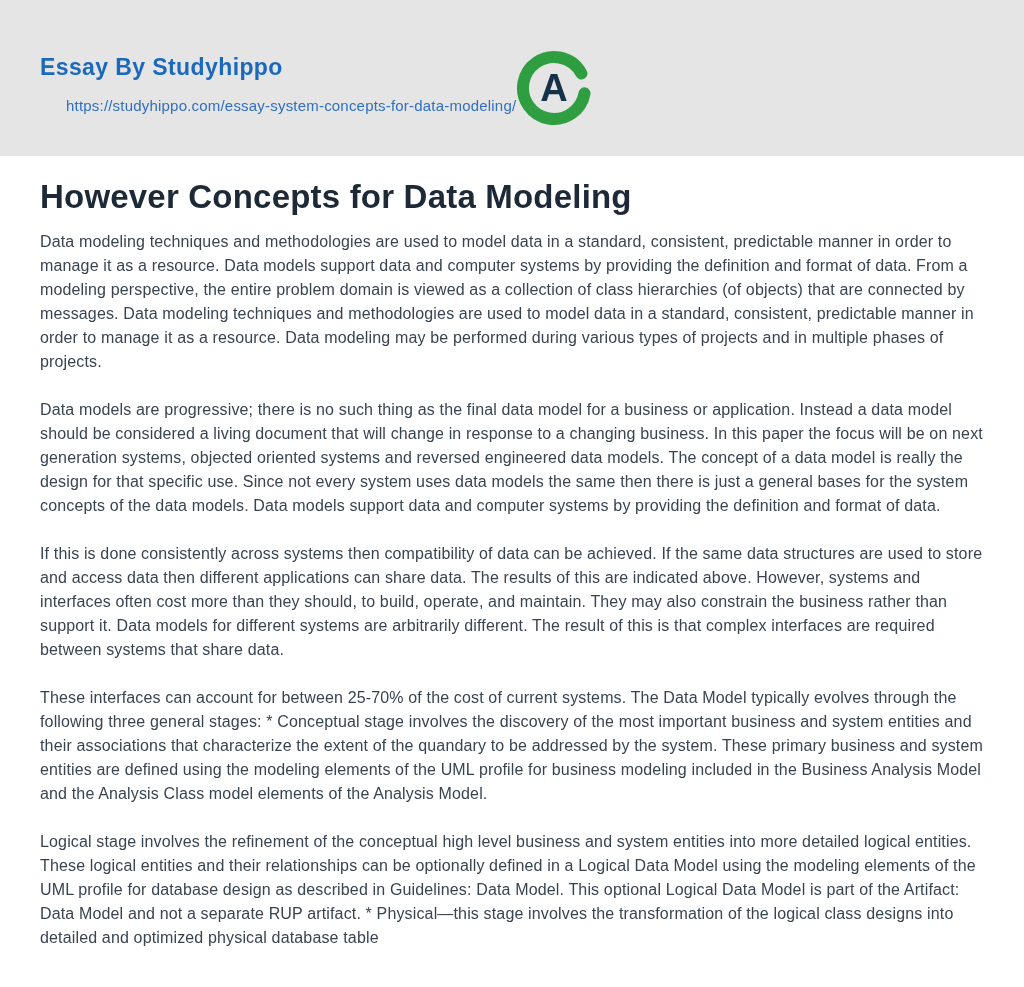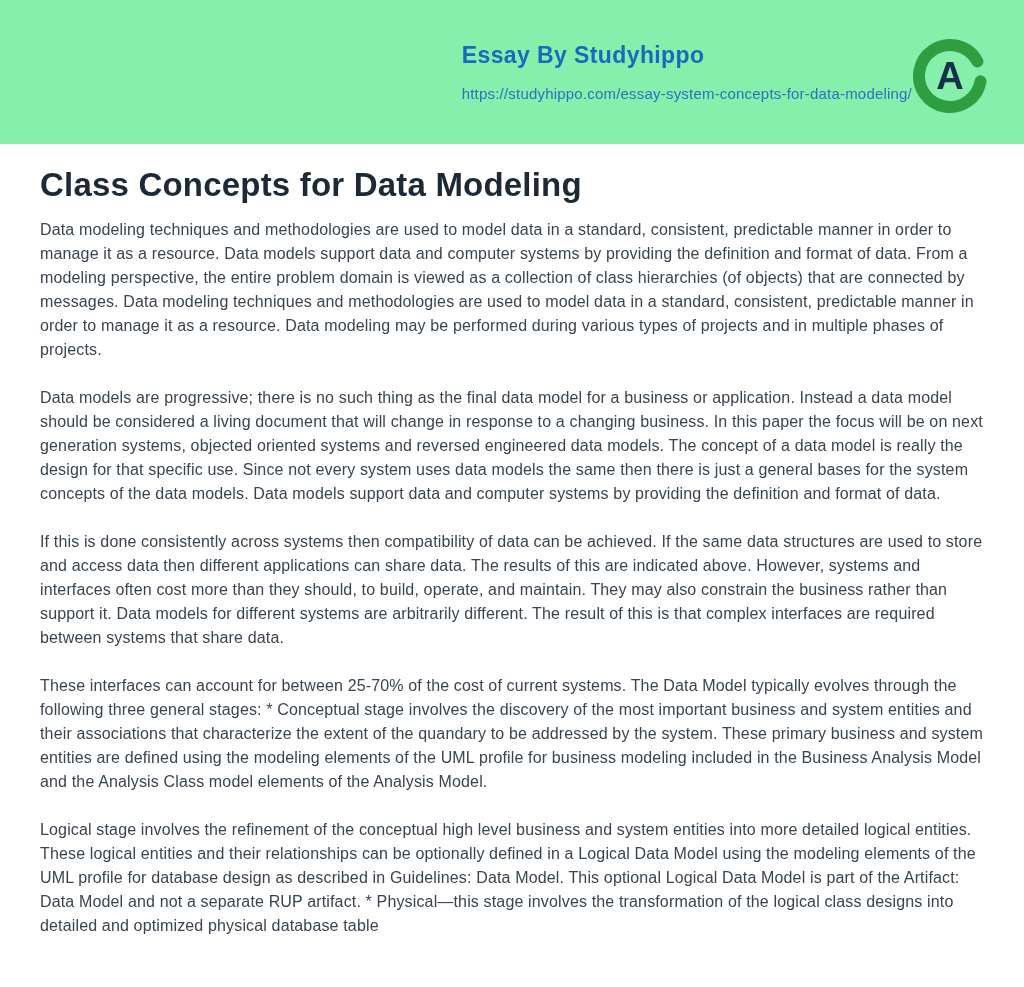--- a/index.html
+++ b/index.html
@@ -9,41 +9,42 @@
     height: 987px;
     font-family: "Liberation Sans", sans-serif;
     overflow: hidden;
   }
   .page {
     width: 1024px;
     height: 987px;
     background: #ffffff;
   }
   .header {
-    background: #86efac;
-    padding: 38px 36px 30px 40px;
+    background: #e5e5e5;
+    padding: 50px 36px 30px 40px;
     display: flex;
-    justify-content: flex-end;
+    justify-content: flex-start;
     align-items: flex-start;
     min-height: 130px;
   }
   .header-text { padding-top: 4px; }
   .site-title {
     color: #1a69bd;
     font-size: 23px;
     font-weight: bold;
     letter-spacing: 0.4px;
     margin-bottom: 16px;
   }
   .site-url {
     color: #2f6fc2;
     font-size: 15px;
     letter-spacing: 0.2px;
     text-decoration: none;
     cursor: pointer;
+    margin-left: 26px;
   }
   .logo {
     width: 76px;
     height: 76px;
     flex: 0 0 auto;
     position: relative;
     cursor: pointer;
   }
   .logo svg { display: block; }
   .logo-letter {
@@ -82,21 +83,21 @@
     </div>
     <div class="logo">
       <svg viewBox="0 0 76 76" width="76" height="76" aria-hidden="true">
         <circle cx="38" cy="38" r="31" fill="none" stroke="#2f9e41" stroke-width="12" stroke-dasharray="174 20.8" transform="rotate(10 38 38)" stroke-linecap="round"></circle>
         <text x="38" y="51" text-anchor="middle" class="logo-letter">A</text>
       </svg>
     </div>
   </div>
 
   <div class="content">
-    <h1 class="article-title">Class Concepts for Data Modeling</h1>
+    <h1 class="article-title">However Concepts for Data Modeling</h1>
     <div class="article-body">
         <p>Data modeling techniques and methodologies are used to model data in a standard, consistent, predictable manner in order to manage it as a resource. Data models support data and computer systems by providing the definition and format of data. From a modeling perspective, the entire problem domain is viewed as a collection of class hierarchies (of objects) that are connected by messages. Data modeling techniques and methodologies are used to model data in a standard, consistent, predictable manner in order to manage it as a resource. Data modeling may be performed during various types of projects and in multiple phases of projects.</p>
         <p>Data models are progressive; there is no such thing as the final data model for a business or application. Instead a data model should be considered a living document that will change in response to a changing business. In this paper the focus will be on next generation systems, objected oriented systems and reversed engineered data models. The concept of a data model is really the design for that specific use. Since not every system uses data models the same then there is just a general bases for the system concepts of the data models. Data models support data and computer systems by providing the definition and format of data.</p>
         <p>If this is done consistently across systems then compatibility of data can be achieved. If the same data structures are used to store and access data then different applications can share data. The results of this are indicated above. However, systems and interfaces often cost more than they should, to build, operate, and maintain. They may also constrain the business rather than support it. Data models for different systems are arbitrarily different. The result of this is that complex interfaces are required between systems that share data.</p>
         <p>These interfaces can account for between 25-70% of the cost of current systems. The Data Model typically evolves through the following three general stages: * Conceptual stage involves the discovery of the most important business and system entities and their associations that characterize the extent of the quandary to be addressed by the system. These primary business and system entities are defined using the modeling elements of the UML profile for business modeling included in the Business Analysis Model and the Analysis Class model elements of the Analysis Model.</p>
         <p>Logical stage involves the refinement of the conceptual high level business and system entities into more detailed logical entities. These logical entities and their relationships can be optionally defined in a Logical Data Model using the modeling elements of the UML profile for database design as described in Guidelines: Data Model. This optional Logical Data Model is part of the Artifact: Data Model and not a separate RUP artifact. * Physical—this stage involves the transformation of the logical class designs into detailed and optimized physical database table</p>
       </div>
   </div>
 
 </div>

